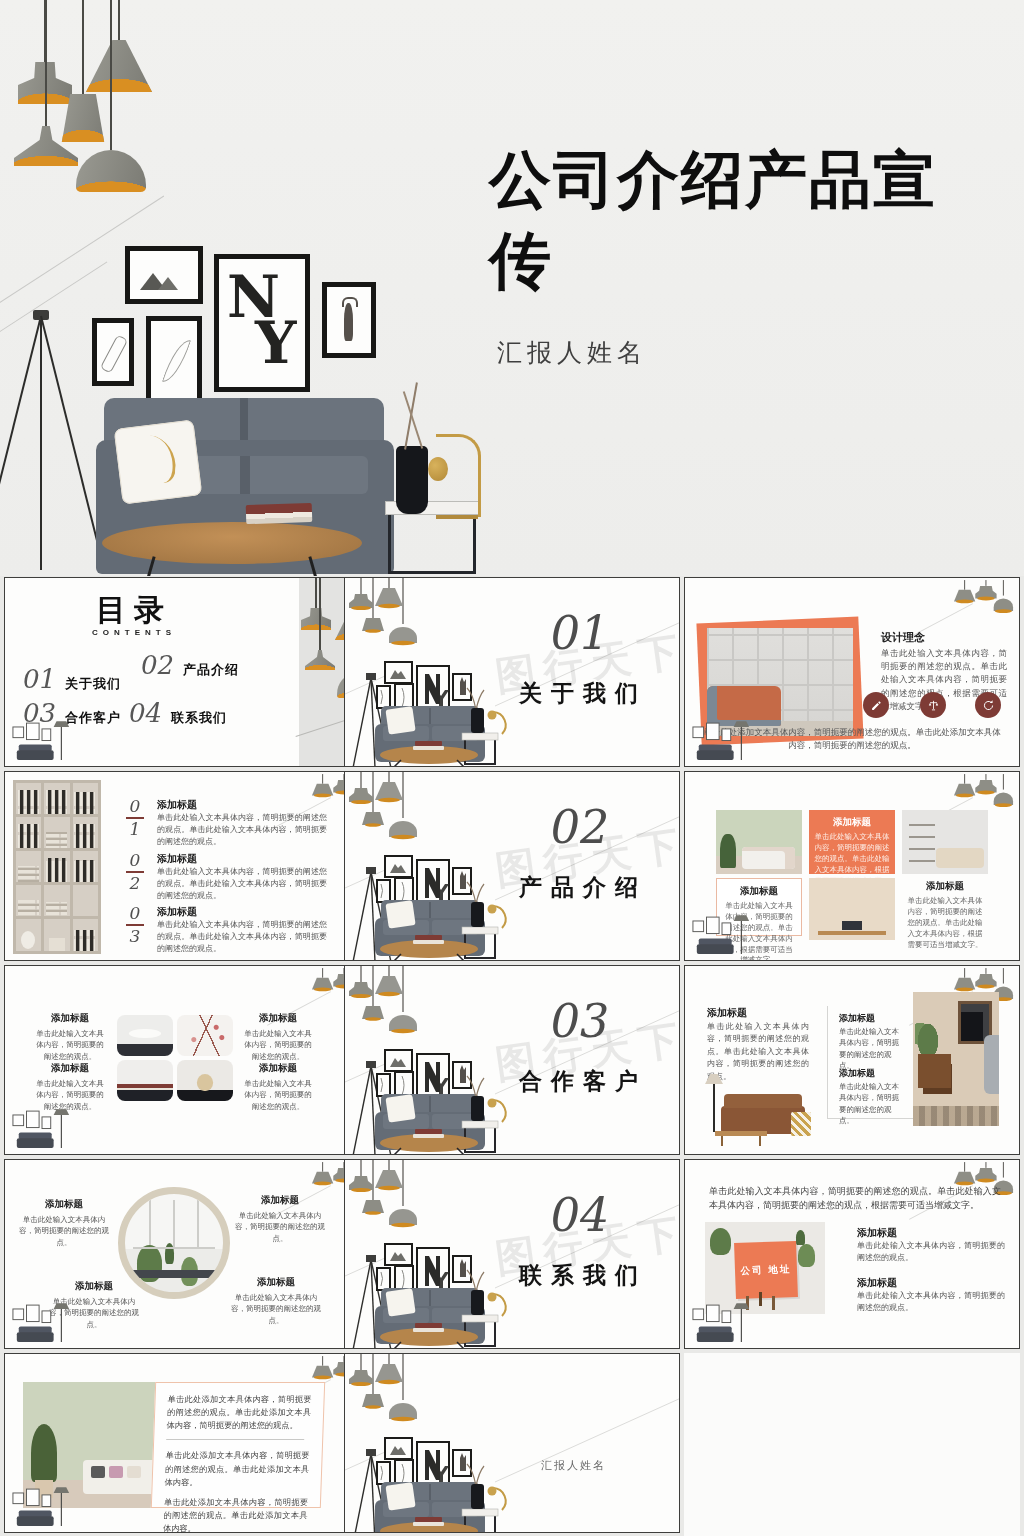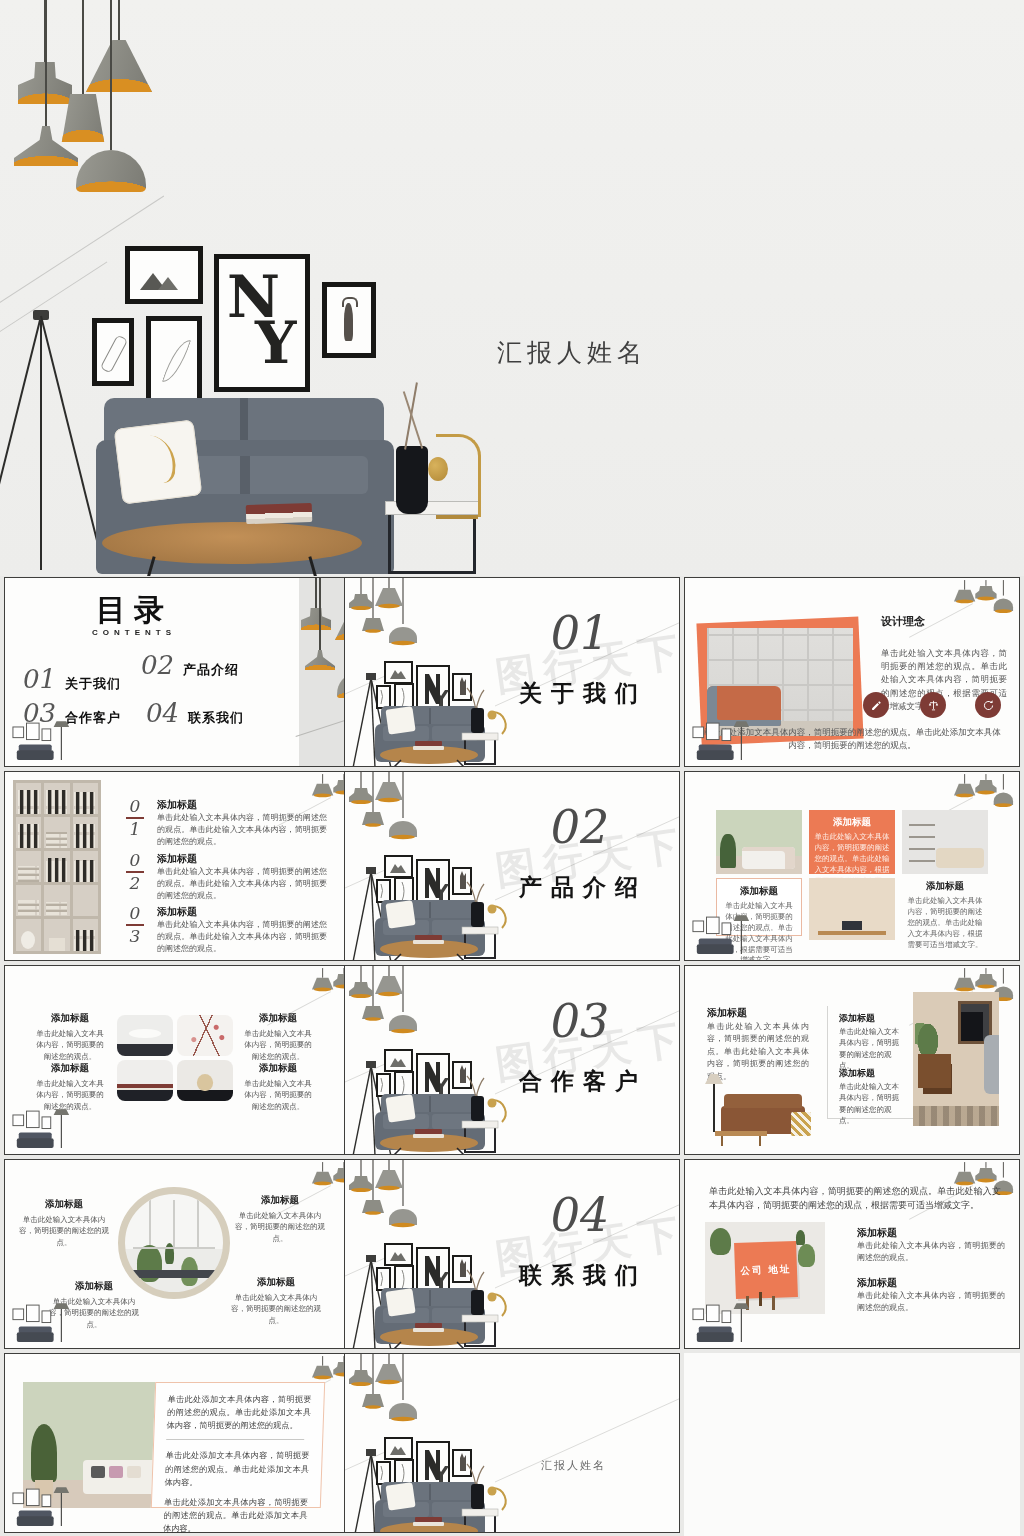--- a/index.html
+++ b/index.html
@@ -117,21 +117,21 @@
 
   
   .ab-frame{position:absolute;left:14px;top:42px;width:162px;height:122px;background:#ec7a54;transform:rotate(-2.5deg);}
   .ab-photo{position:absolute;left:22px;top:50px;width:146px;height:108px;
     background:repeating-linear-gradient(90deg,#c9c8c5 0 2px,rgba(0,0,0,0) 2px 25px),
                repeating-linear-gradient(0deg,#c9c8c5 0 2px,rgba(0,0,0,0) 2px 25px),
                linear-gradient(#e0dfdc,#d6d5d2);}
   .ab-photo::before{content:"";position:absolute;left:0;bottom:0;width:100%;height:15px;background:#cfc8bd;}
   .ab-photo::after{content:"";position:absolute;left:0;bottom:10px;width:74px;height:40px;
     background:#c56a47;border-radius:6px 6px 2px 2px;box-shadow:inset 10px -6px 0 #7c8894;}
-  .ab-title{position:absolute;left:196px;top:36px;font-size:11px;font-weight:800;color:#222;}
+  .ab-title{position:absolute;left:196px;top:52px;font-size:11px;font-weight:800;color:#222;}
   .ab-body{position:absolute;left:196px;top:69px;width:126px;font-size:8.5px;line-height:1.55;
     color:#555;text-align:justify;}
   .mcirc{position:absolute;top:114px;width:26px;height:26px;border-radius:50%;background:#7e3b35;
     display:flex;align-items:center;justify-content:center;}
   .mcirc svg{width:15px;height:15px;}
   .ab-caption{position:absolute;left:18px;right:18px;top:148px;text-align:center;font-size:8.5px;
     line-height:1.5;color:#555;}
 
   
   .bookshelf{position:absolute;left:8px;top:8px;width:88px;height:174px;}
@@ -436,20 +436,21 @@
 
     <div class="sofa-back"></div>
     <div class="sofa-body"></div>
     <div class="pillow"></div>
     <div class="ctable"></div>
     <div class="books"></div>
     <div class="stable"></div>
     <div class="vase"></div>
     <div class="glamp"></div>
 
+    <h1 class="cv-title" style="margin:0;">公司介绍产品宣传</h1>
     <div class="cv-sub">汇报人姓名</div>
   </section>
 
   <div class="thumb r2 c1">
     <div class="toc-strip">
       <div class="lamp hat" style="left:2px;top:0;width:30px;height:52px;--sh:22px;"></div>
       <div class="lamp cone" style="left:36px;top:0;width:32px;height:62px;--sh:26px;"></div>
       <div class="lamp flat" style="left:6px;top:0;width:30px;height:92px;--sh:20px;"></div>
       <div class="lamp dome" style="left:38px;top:0;width:34px;height:120px;--sh:24px;"></div>
     </div>
@@ -457,21 +458,21 @@
     <div class="toc-sub">CONTENTS</div>
     <div class="toc-item" style="left:18px;top:72px;margin-top:14px;">
       <span class="toc-num">01</span><span class="toc-label">关于我们</span>
     </div>
     <div class="toc-item" style="left:136px;top:72px;">
       <span class="toc-num">02</span><span class="toc-label">产品介绍</span>
     </div>
     <div class="toc-item" style="left:18px;top:120px;">
       <span class="toc-num">03</span><span class="toc-label">合作客户</span>
     </div>
-    <div class="toc-item" style="left:141px;top:120px;">
+    <div class="toc-item" style="left:124px;top:120px;">
       <span class="toc-num">04</span><span class="toc-label">联系我们</span>
     </div>
     <svg class="d-sofa">
         <use href="#sym-sofa-sketch"></use>
       </svg>
   </div>
 
   <div class="thumb r2 c2">
     <svg class="mini" viewBox="0 0 336 190">
         <use href="#sym-room"></use>

